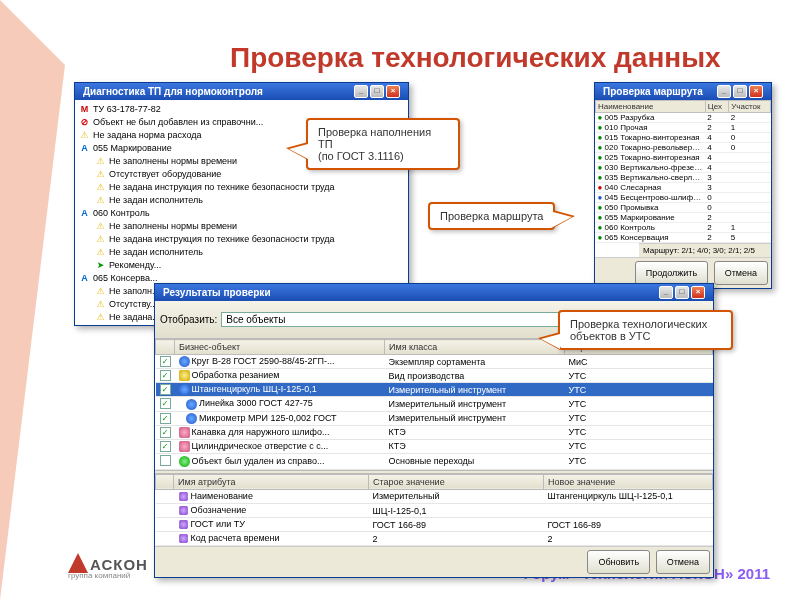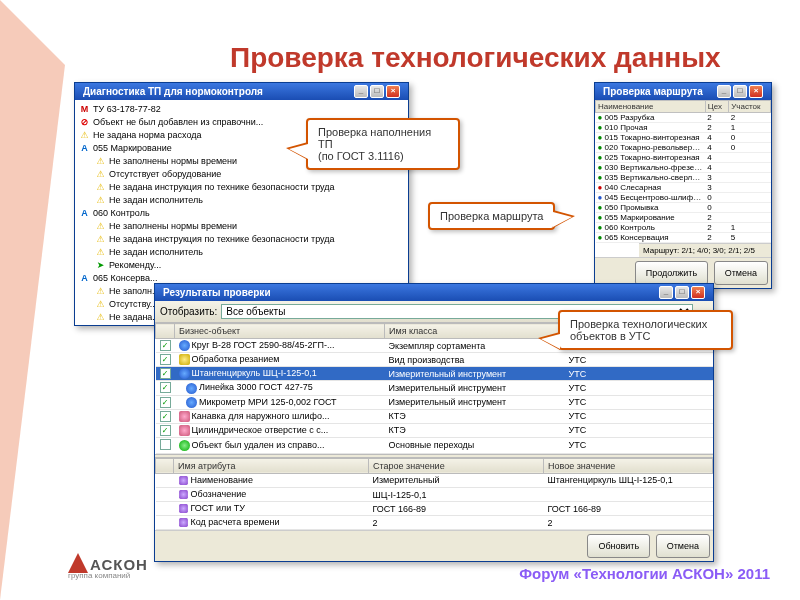--- a/index.html
+++ b/index.html
@@ -35,21 +35,21 @@
   .route-table td { border-bottom:1px solid #eee; padding:0 2px; white-space:nowrap;}
   .route-table td:first-child{max-width:90px; overflow:hidden; text-overflow:ellipsis;}
   .r-green{color:#080}
   .r-red{color:#c00}
   .r-blue{color:#25c}
   .route-footer{font-size:8px; padding:2px 4px; border-top:1px solid #ccc; background:#ece9d8;margin-left:44px;}
   .btnbar{background:#ece9d8; padding:3px; text-align:right; border-top:1px solid #ccc;}
   .btn{display:inline-block; background:linear-gradient(#fff,#e0e0d0); border:1px solid #888; border-radius:3px; padding:6px 10px; font-size:9px; margin-left:3px; cursor:pointer;}
 
   
-  .toolbar { background:linear-gradient(#f5f3e8,#e2dfce); padding:3px 5px; font-size:10px; display:flex; align-items:center; gap:4px; border-bottom:1px solid #bbb;}
+  .toolbar { background:linear-gradient(#f5f3e8,#e2dfce); padding:11px 5px; font-size:10px; display:flex; align-items:center; gap:4px; border-bottom:1px solid #bbb;}
   .toolbar select { font-size:10px; border:1px solid #7a9; background:#fff; flex:1}
   .grid { width:100%; border-collapse:collapse; font-size:9px;}
   .grid th { background:linear-gradient(#f5f3e8,#e2dfce); border:1px solid #bbb; padding:2px 4px; text-align:left; font-weight:normal; color:#333;}
   .grid td { border-bottom:1px solid #e5e5e5; padding:1px 4px; white-space:nowrap; overflow:hidden;}
   .grid tr.sel td { background:#316ac5; color:#fff;}
   .chk{width:11px;height:11px;border:1px solid #7a9; display:inline-block; background:#fff; font-size:8px; line-height:9px; text-align:center; color:#090;}
   .icn{width:11px;height:11px;display:inline-block;vertical-align:middle;margin-right:2px;}
   .icn-blue{background:radial-gradient(#6af,#25c);border-radius:50%}
   .icn-yel{background:radial-gradient(#fe8,#ca0);border-radius:2px}
   .icn-pnk{background:radial-gradient(#fac,#c57);border-radius:2px}

